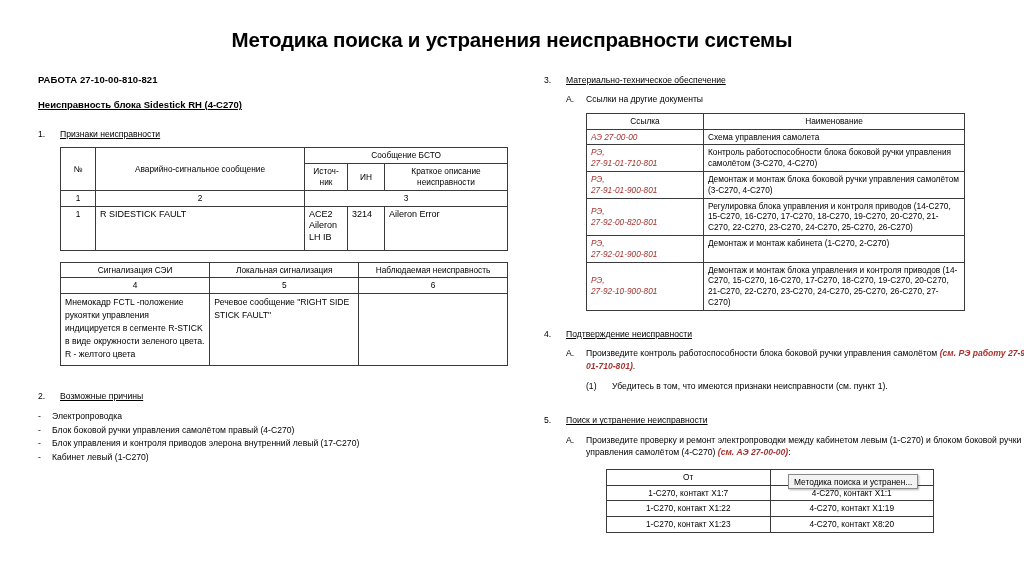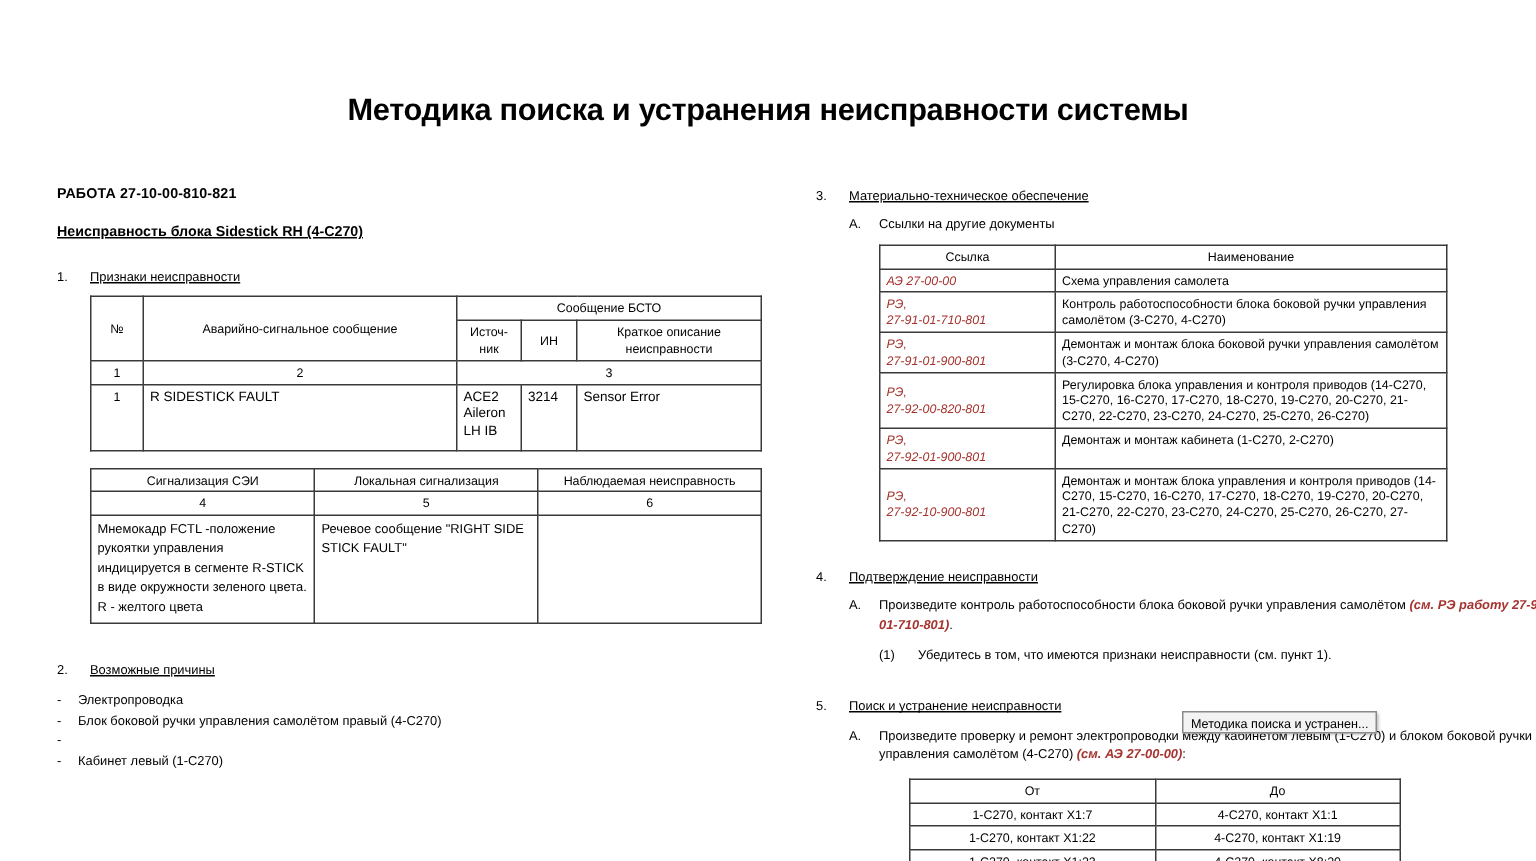--- a/index.html
+++ b/index.html
@@ -14,22 +14,22 @@
     color: #000000;
     overflow: hidden;
     position: relative;
   }
 
   .page-title {
     text-align: center;
     font-size: 20.5px;
     font-weight: bold;
     letter-spacing: -0.2px;
-    margin: 16px;
-    padding: 46px 0 0 0;
+    margin: 0;
+    padding: 28px 0 0 0;
     color: #000;
   }
 
   .columns {
     display: flex;
     padding: 22px 26px 0 38px;
     gap: 36px;
     align-items: flex-start;
   }
   .col-left { width: 470px; flex: none; }
@@ -177,21 +177,21 @@
           <td class="tc">2</td>
           <td class="tc" colspan="3">3</td>
         </tr>
         <tr style="height:44px">
           <td class="tc">1</td>
           <td class="tl" style="font-size:9px">R SIDESTICK FAULT</td>
           <td class="tl" style="font-size:9px;white-space:pre-line">ACE2
 Aileron
 LH IB</td>
           <td class="tl" style="font-size:9px">3214</td>
-          <td class="tl" style="font-size:9px">Sensor Error</td>
+          <td class="tl" style="font-size:9px">Aileron Error</td>
         </tr>
       </tbody>
         </table>
 
       <table class="bordered">
         <tbody>
             <tr>
           <td class="tc" style="width:33.4%">Сигнализация СЭИ</td>
           <td class="tc" style="width:33.3%">Локальная сигнализация</td>
           <td class="tc" style="width:33.3%">Наблюдаемая неисправность</td>
@@ -219,20 +219,21 @@
       <li>
         <span class="dash">-</span>
         <span>Электропроводка</span>
       </li>
       <li>
         <span class="dash">-</span>
         <span>Блок боковой ручки управления самолётом правый (4-C270)</span>
       </li>
       <li>
         <span class="dash">-</span>
+        <span>Блок управления и контроля приводов элерона внутренний левый (17-C270)</span>
       </li>
       <li>
         <span class="dash">-</span>
         <span>Кабинет левый (1-C270)</span>
       </li>
     </ul>
 
   </div>
 
   <div class="col-right">

